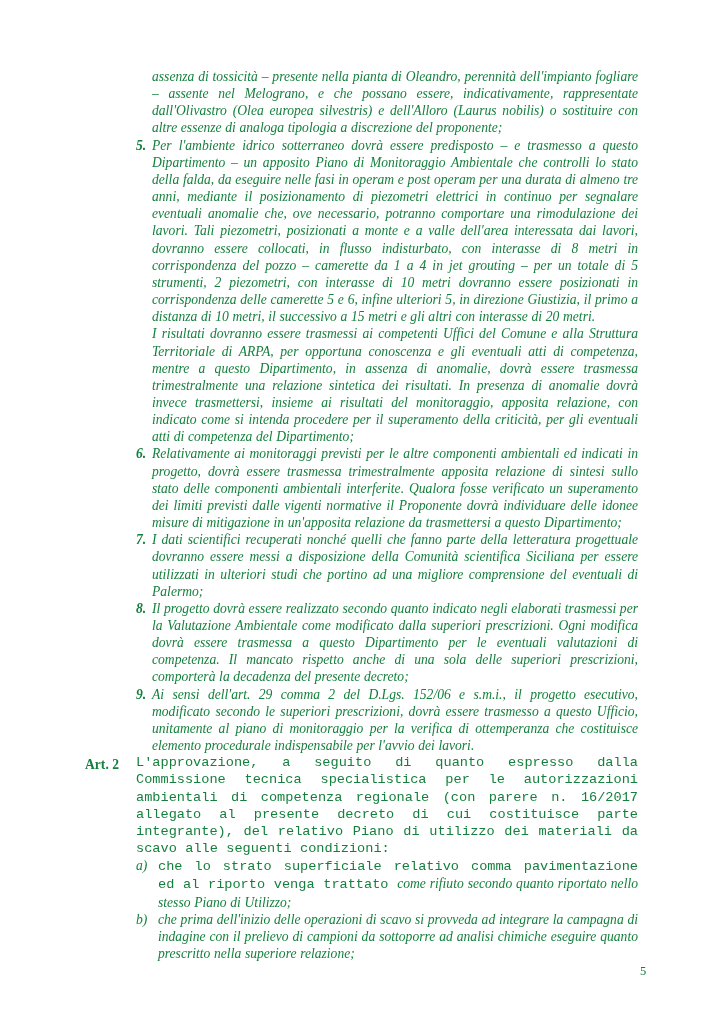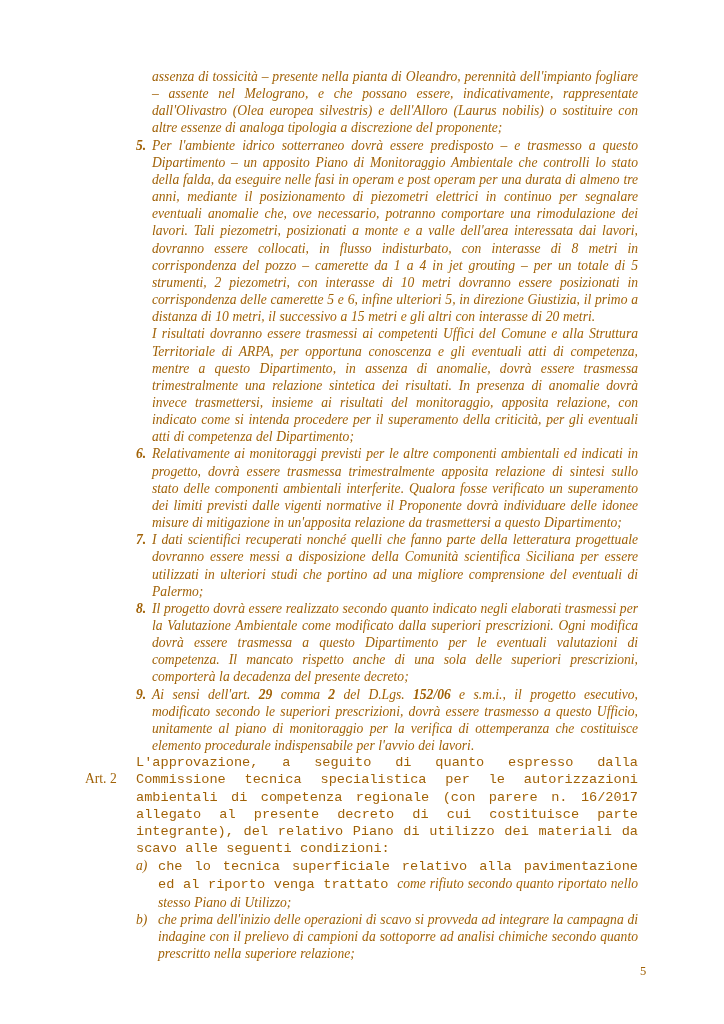--- a/index.html
+++ b/index.html
@@ -1,54 +1,54 @@
 <!DOCTYPE html>
 <html><head>
 <meta charset="utf-8">
 <style>
   html,body{margin:0;padding:0;background:#e8e8e8;}
   .page{
     position:relative;
     width:724px;height:1024px;
     background:#ffffff;
     font-family:"Liberation Serif","DejaVu Serif",serif;
-    color:#a16207;
+    color:#15803d;
     overflow:hidden;
   }
   .content{
     position:absolute;
     left:152px;top:68px;
     width:486px;
     font-size:13.6px;
     line-height:17.15px;
   }
   .para{
     margin:0;
     text-align:justify;
     word-spacing:0.02em;
   }
   .it{font-style:italic;}
   .rm{font-style:normal;font-family:Liberation Mono, monospace;}
-  .bi{font-style:italic;font-weight:bold;}
+  .bi{font-style:italic;font-weight:normal;}
   .item{position:relative;}
   .num{
     position:absolute;
     left:-16px;top:0;
     font-style:italic;
     font-weight:bold;
   }
   .art2{
     position:relative;
     margin-left:-16px;
     width:502px;
   }
   .art-label{
     position:absolute;
-    left:-51px;top:16px;
-    font-weight:normal;
+    left:-51px;top:2px;
+    font-weight:bold;
     font-style:normal;
   }
   .sub{position:relative;margin-left:22px;width:480px;}
   .sub-label{
     position:absolute;
     left:-22px;top:0;
     font-style:italic;
   }
   .page-number{
     position:absolute;
@@ -90,25 +90,25 @@
       <span class="num">9.</span>
       <p class="para it"><span>Ai sensi dell'art. </span><span class="bi">29</span><span> comma </span><span class="bi">2</span><span> del D.Lgs. </span><span class="bi">152/06</span><span> e s.m.i., il progetto esecutivo, modificato secondo le superiori prescrizioni, dovrà essere trasmesso a questo Ufficio, unitamente al piano di monitoraggio per la verifica di ottemperanza che costituisce elemento procedurale indispensabile per l'avvio dei lavori.</span></p>
     </div>
 
     <div class="art2">
       <span class="art-label">Art. 2</span>
       <p class="para rm">L'approvazione, a seguito di quanto espresso dalla Commissione tecnica specialistica per le autorizzazioni ambientali di competenza regionale (con parere n. 16/2017 allegato al presente decreto di cui costituisce parte integrante), del relativo Piano di utilizzo dei materiali da scavo alle seguenti condizioni:</p>
 
       <div class="sub">
         <span class="sub-label">a)</span>
-        <p class="para"><span class="rm">che lo tecnica superficiale relativo alla pavimentazione ed al riporto venga trattato </span><span class="it">come rifiuto secondo quanto riportato nello stesso Piano di Utilizzo;</span></p>
+        <p class="para"><span class="rm">che lo strato superficiale relativo comma pavimentazione ed al riporto venga trattato </span><span class="it">come rifiuto secondo quanto riportato nello stesso Piano di Utilizzo;</span></p>
       </div>
 
       <div class="sub">
         <span class="sub-label">b)</span>
-        <p class="para it">che prima dell'inizio delle operazioni di scavo si provveda ad integrare la campagna di indagine con il prelievo di campioni da sottoporre ad analisi chimiche secondo quanto prescritto nella superiore relazione;</p>
+        <p class="para it">che prima dell'inizio delle operazioni di scavo si provveda ad integrare la campagna di indagine con il prelievo di campioni da sottoporre ad analisi chimiche eseguire quanto prescritto nella superiore relazione;</p>
       </div>
     </div>
 
   </div>
 
   <div class="page-number">5</div>
 </div>
 
 </body></html>

